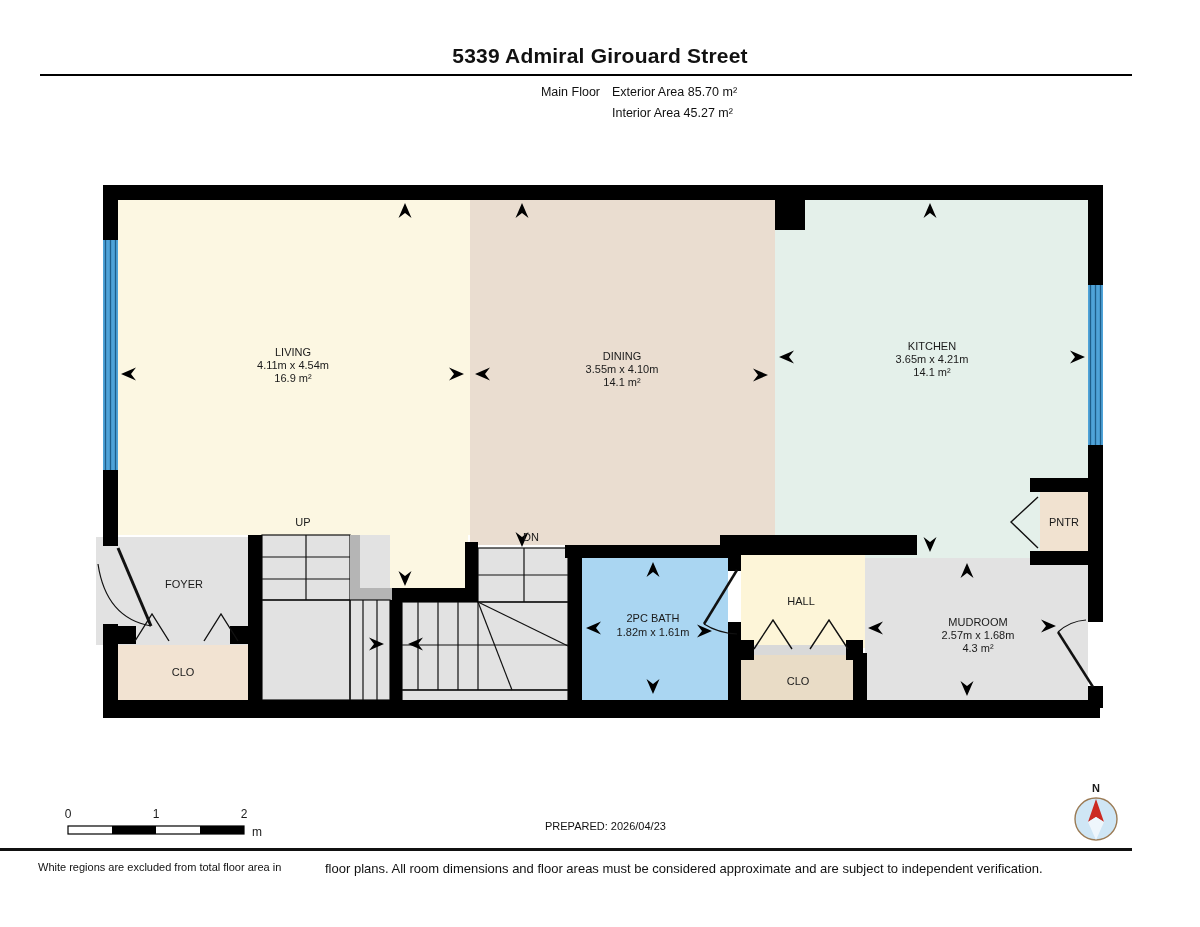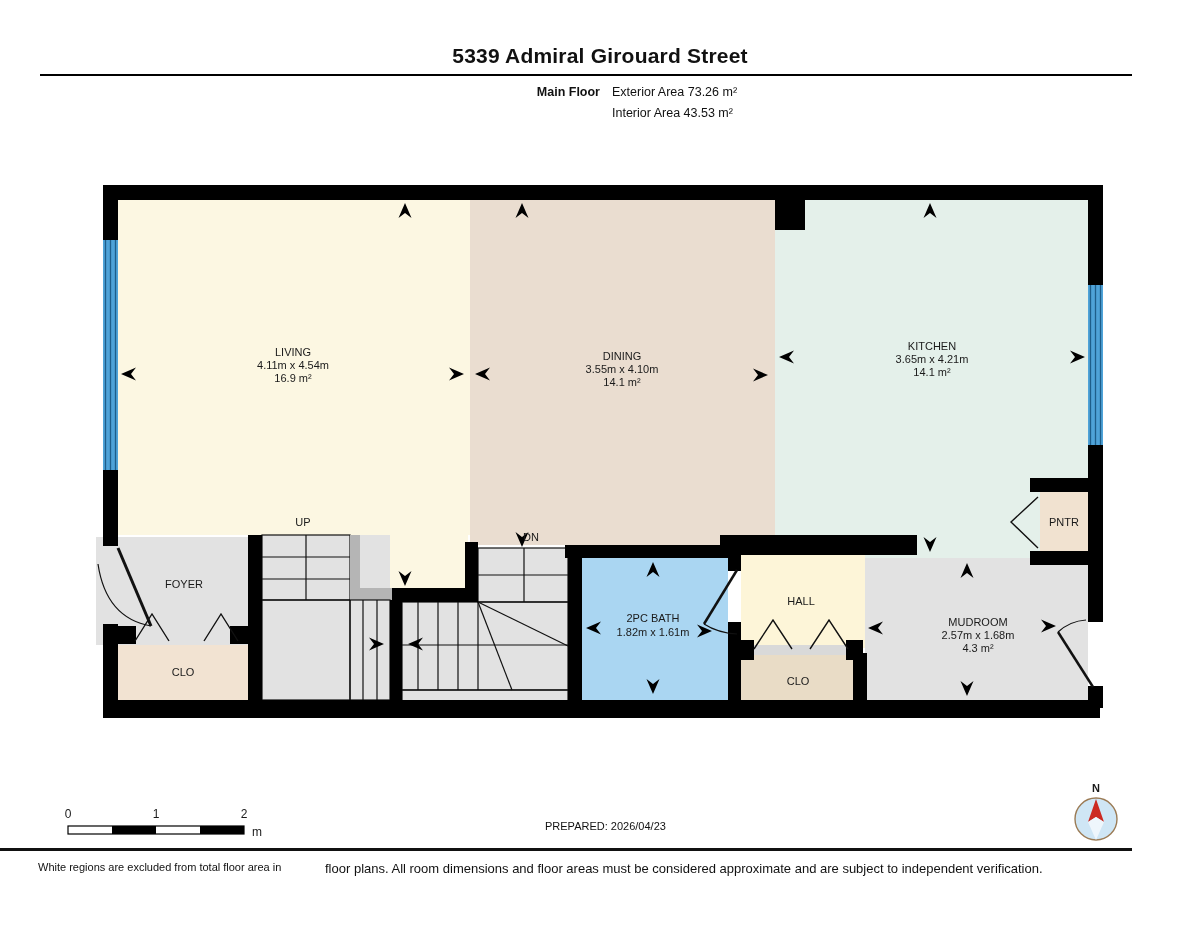--- a/index.html
+++ b/index.html
@@ -2,21 +2,21 @@
 <html><head>
 <meta charset="utf-8">
 <style>
   html,body{margin:0;padding:0;background:#fff;}
   .page{position:relative;width:1132px;height:927px;background:#ffffff;overflow:hidden;
         font-family:"Liberation Sans", sans-serif;color:#111;}
   .title{position:absolute;top:44px;left:0;width:1200px;text-align:center;
          font-size:21px;font-weight:bold;letter-spacing:.2px;}
   .rule{position:absolute;top:74px;left:40px;width:1120px;height:2px;background:#000;}
   .floor-label{position:absolute;top:85px;left:480px;width:120px;text-align:right;
-               font-size:12.5px;font-weight:bold;}
+               font-size:12.5px;font-weight:normal;}
   .ext-area{position:absolute;top:85px;left:612px;font-size:12.5px;}
   .int-area{position:absolute;top:106px;left:612px;font-size:12.5px;}
   .prepared{position:absolute;top:820px;left:545px;font-size:11px;}
   .footer-line{position:absolute;top:848px;left:0;width:1200px;height:3px;background:#111;}
   .footer-left{position:absolute;top:861px;left:38px;font-size:11px;text-align:center;}
   .footer-right{position:absolute;top:861px;left:325px;font-size:13px;}
   svg.plan{position:absolute;left:0;top:0;}
   svg text{font-family:"Liberation Sans", sans-serif;fill:#1a1a1a;}
   .rl{font-size:11px;}
   .tick{font-size:12px;}
@@ -24,22 +24,22 @@
   .door{stroke:#111;fill:none;}
 </style>
 </head>
 <body>
 
 <div class="page">
 
   <div class="title">5339 Admiral Girouard Street</div>
   <div class="rule"></div>
   <div class="floor-label">Main Floor</div>
-  <div class="ext-area">Exterior Area 73.26 m²</div>
-  <div class="int-area">Interior Area 43.53 m²</div>
+  <div class="ext-area">Exterior Area 85.70 m²</div>
+  <div class="int-area">Interior Area 45.27 m²</div>
 
   <svg class="plan" width="1200" height="927" viewBox="0 0 1200 927">
     <defs>
       <path id="arr" d="M0,0 L-15,-6.5 L-10,0 L-15,6.5 Z" fill="#000"></path>
     </defs>
 
     <g>
       <rect x="103" y="185" width="367" height="350" fill="#fcf7e2"></rect>
       <rect x="350" y="535" width="118" height="55" fill="#fcf7e2"></rect>
       <rect x="470" y="185" width="305" height="360" fill="#eaddd0"></rect>

